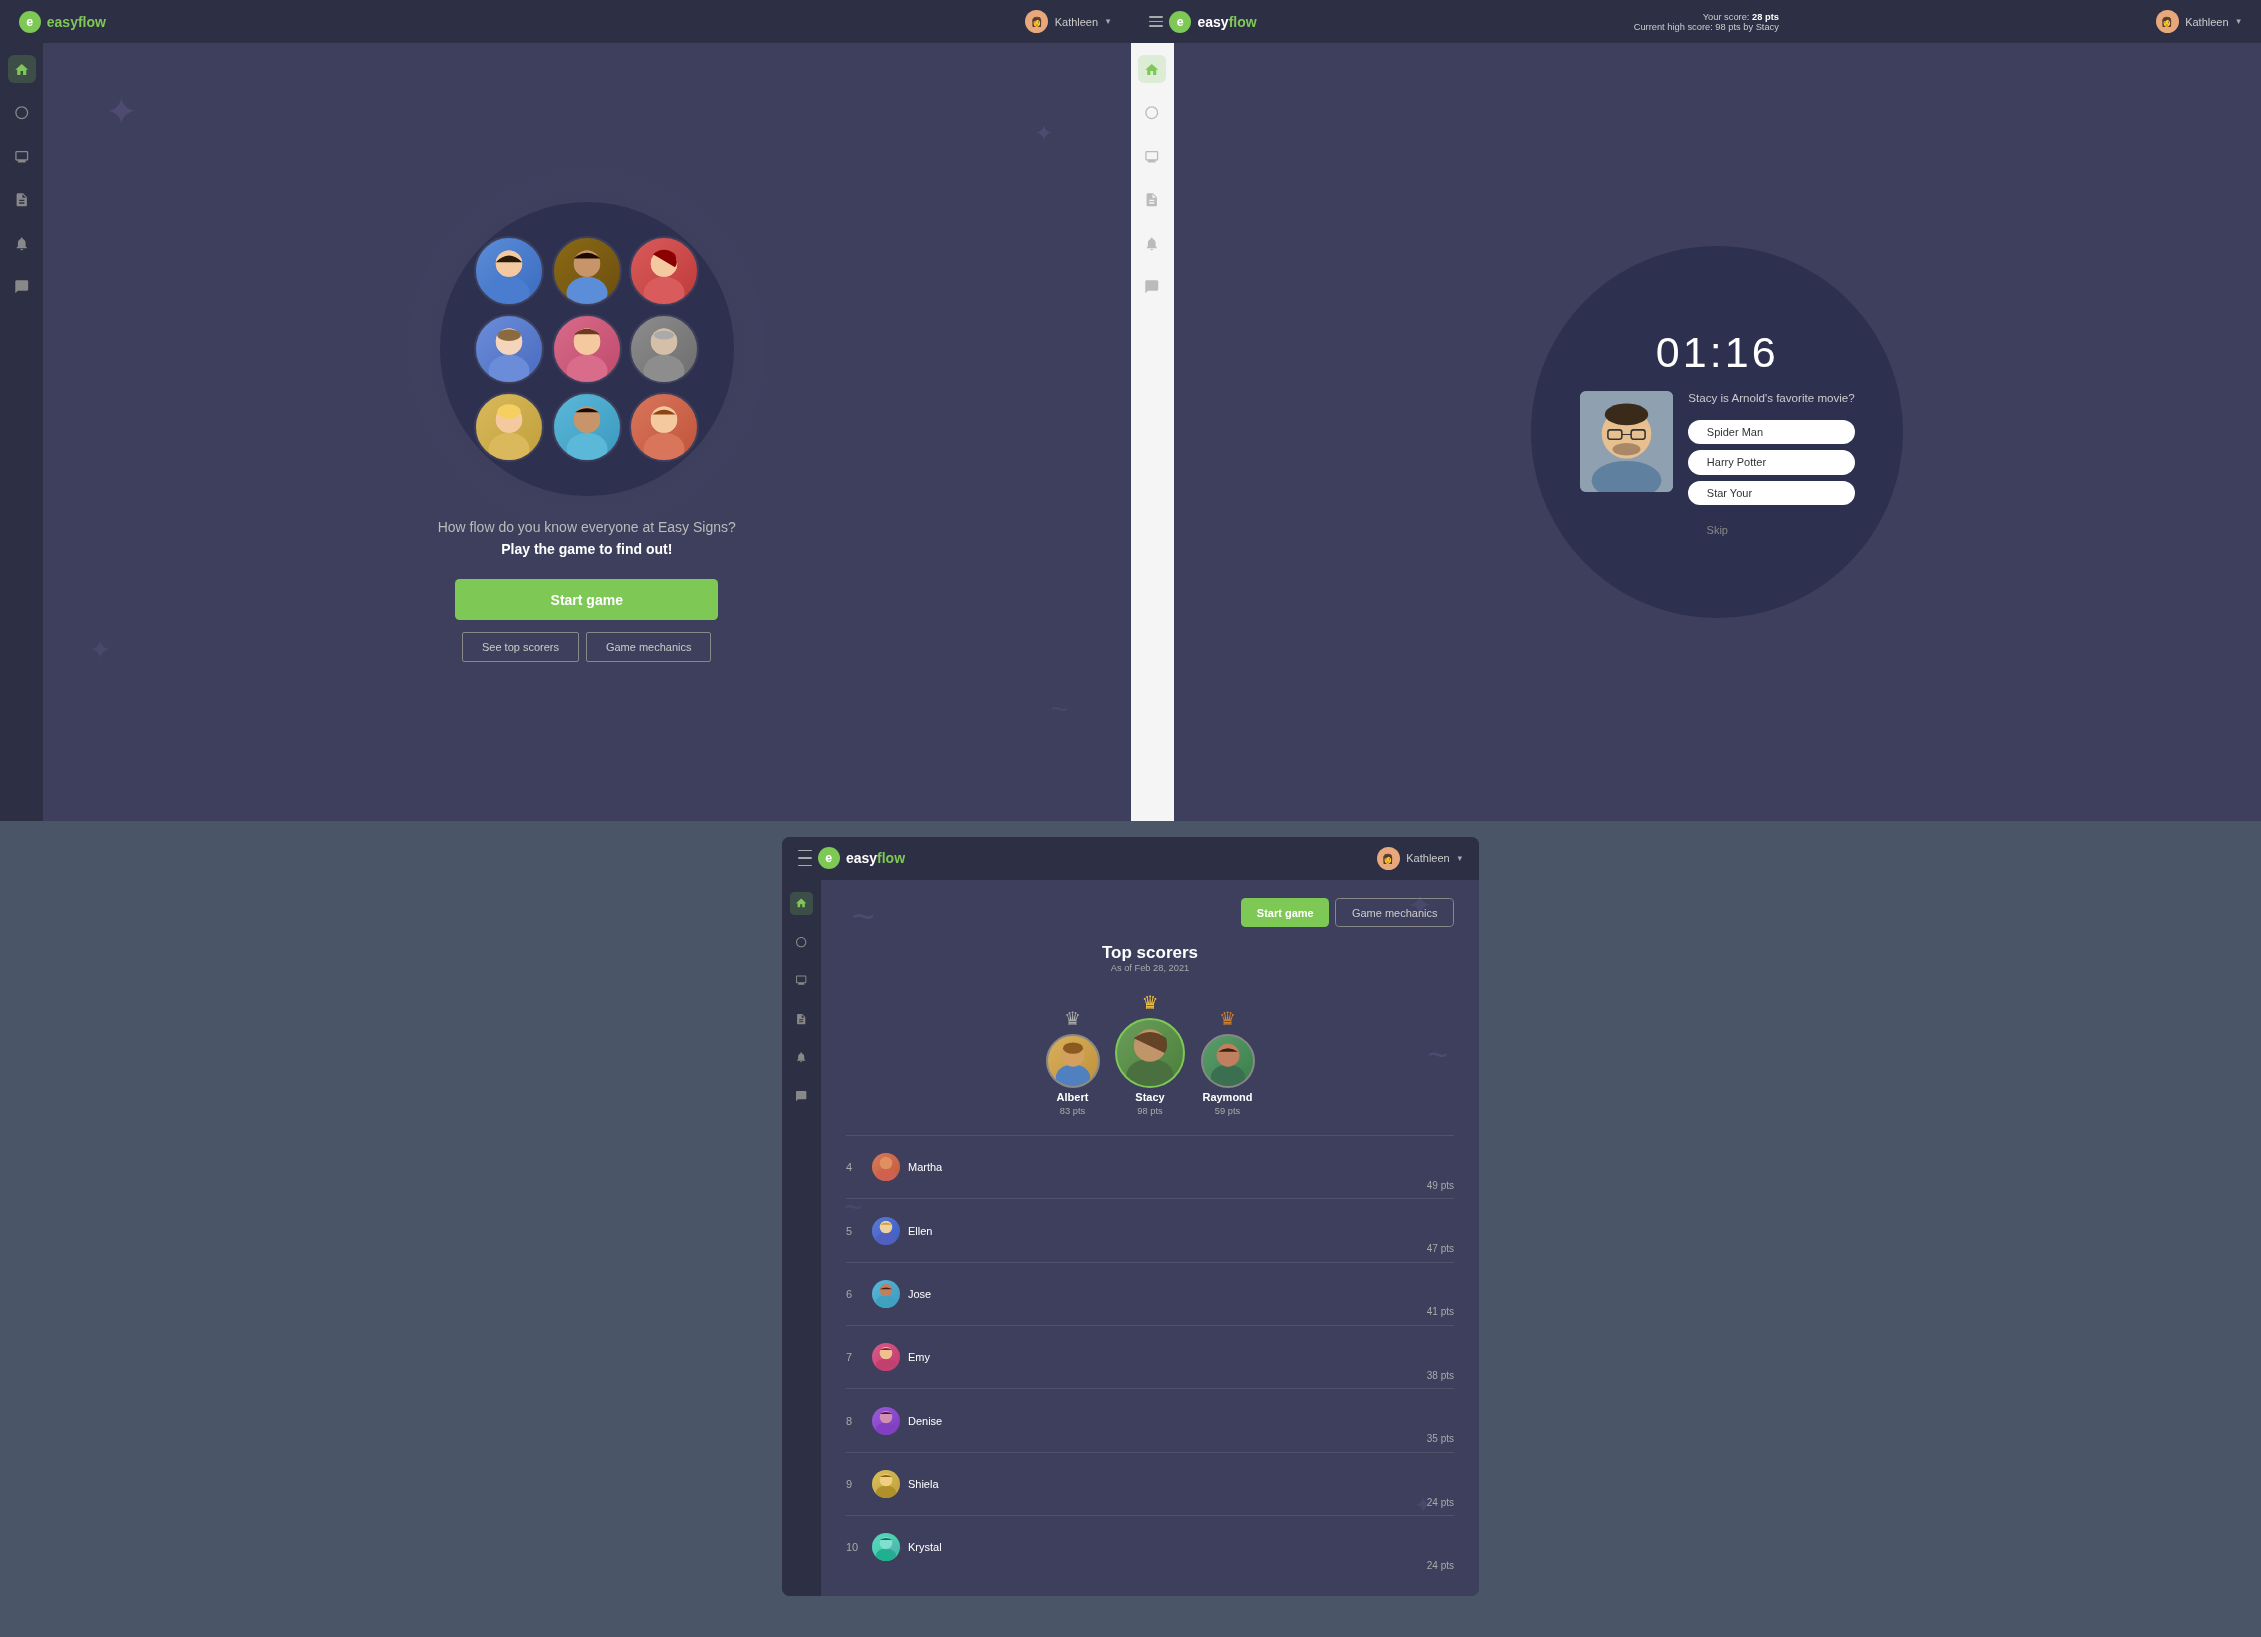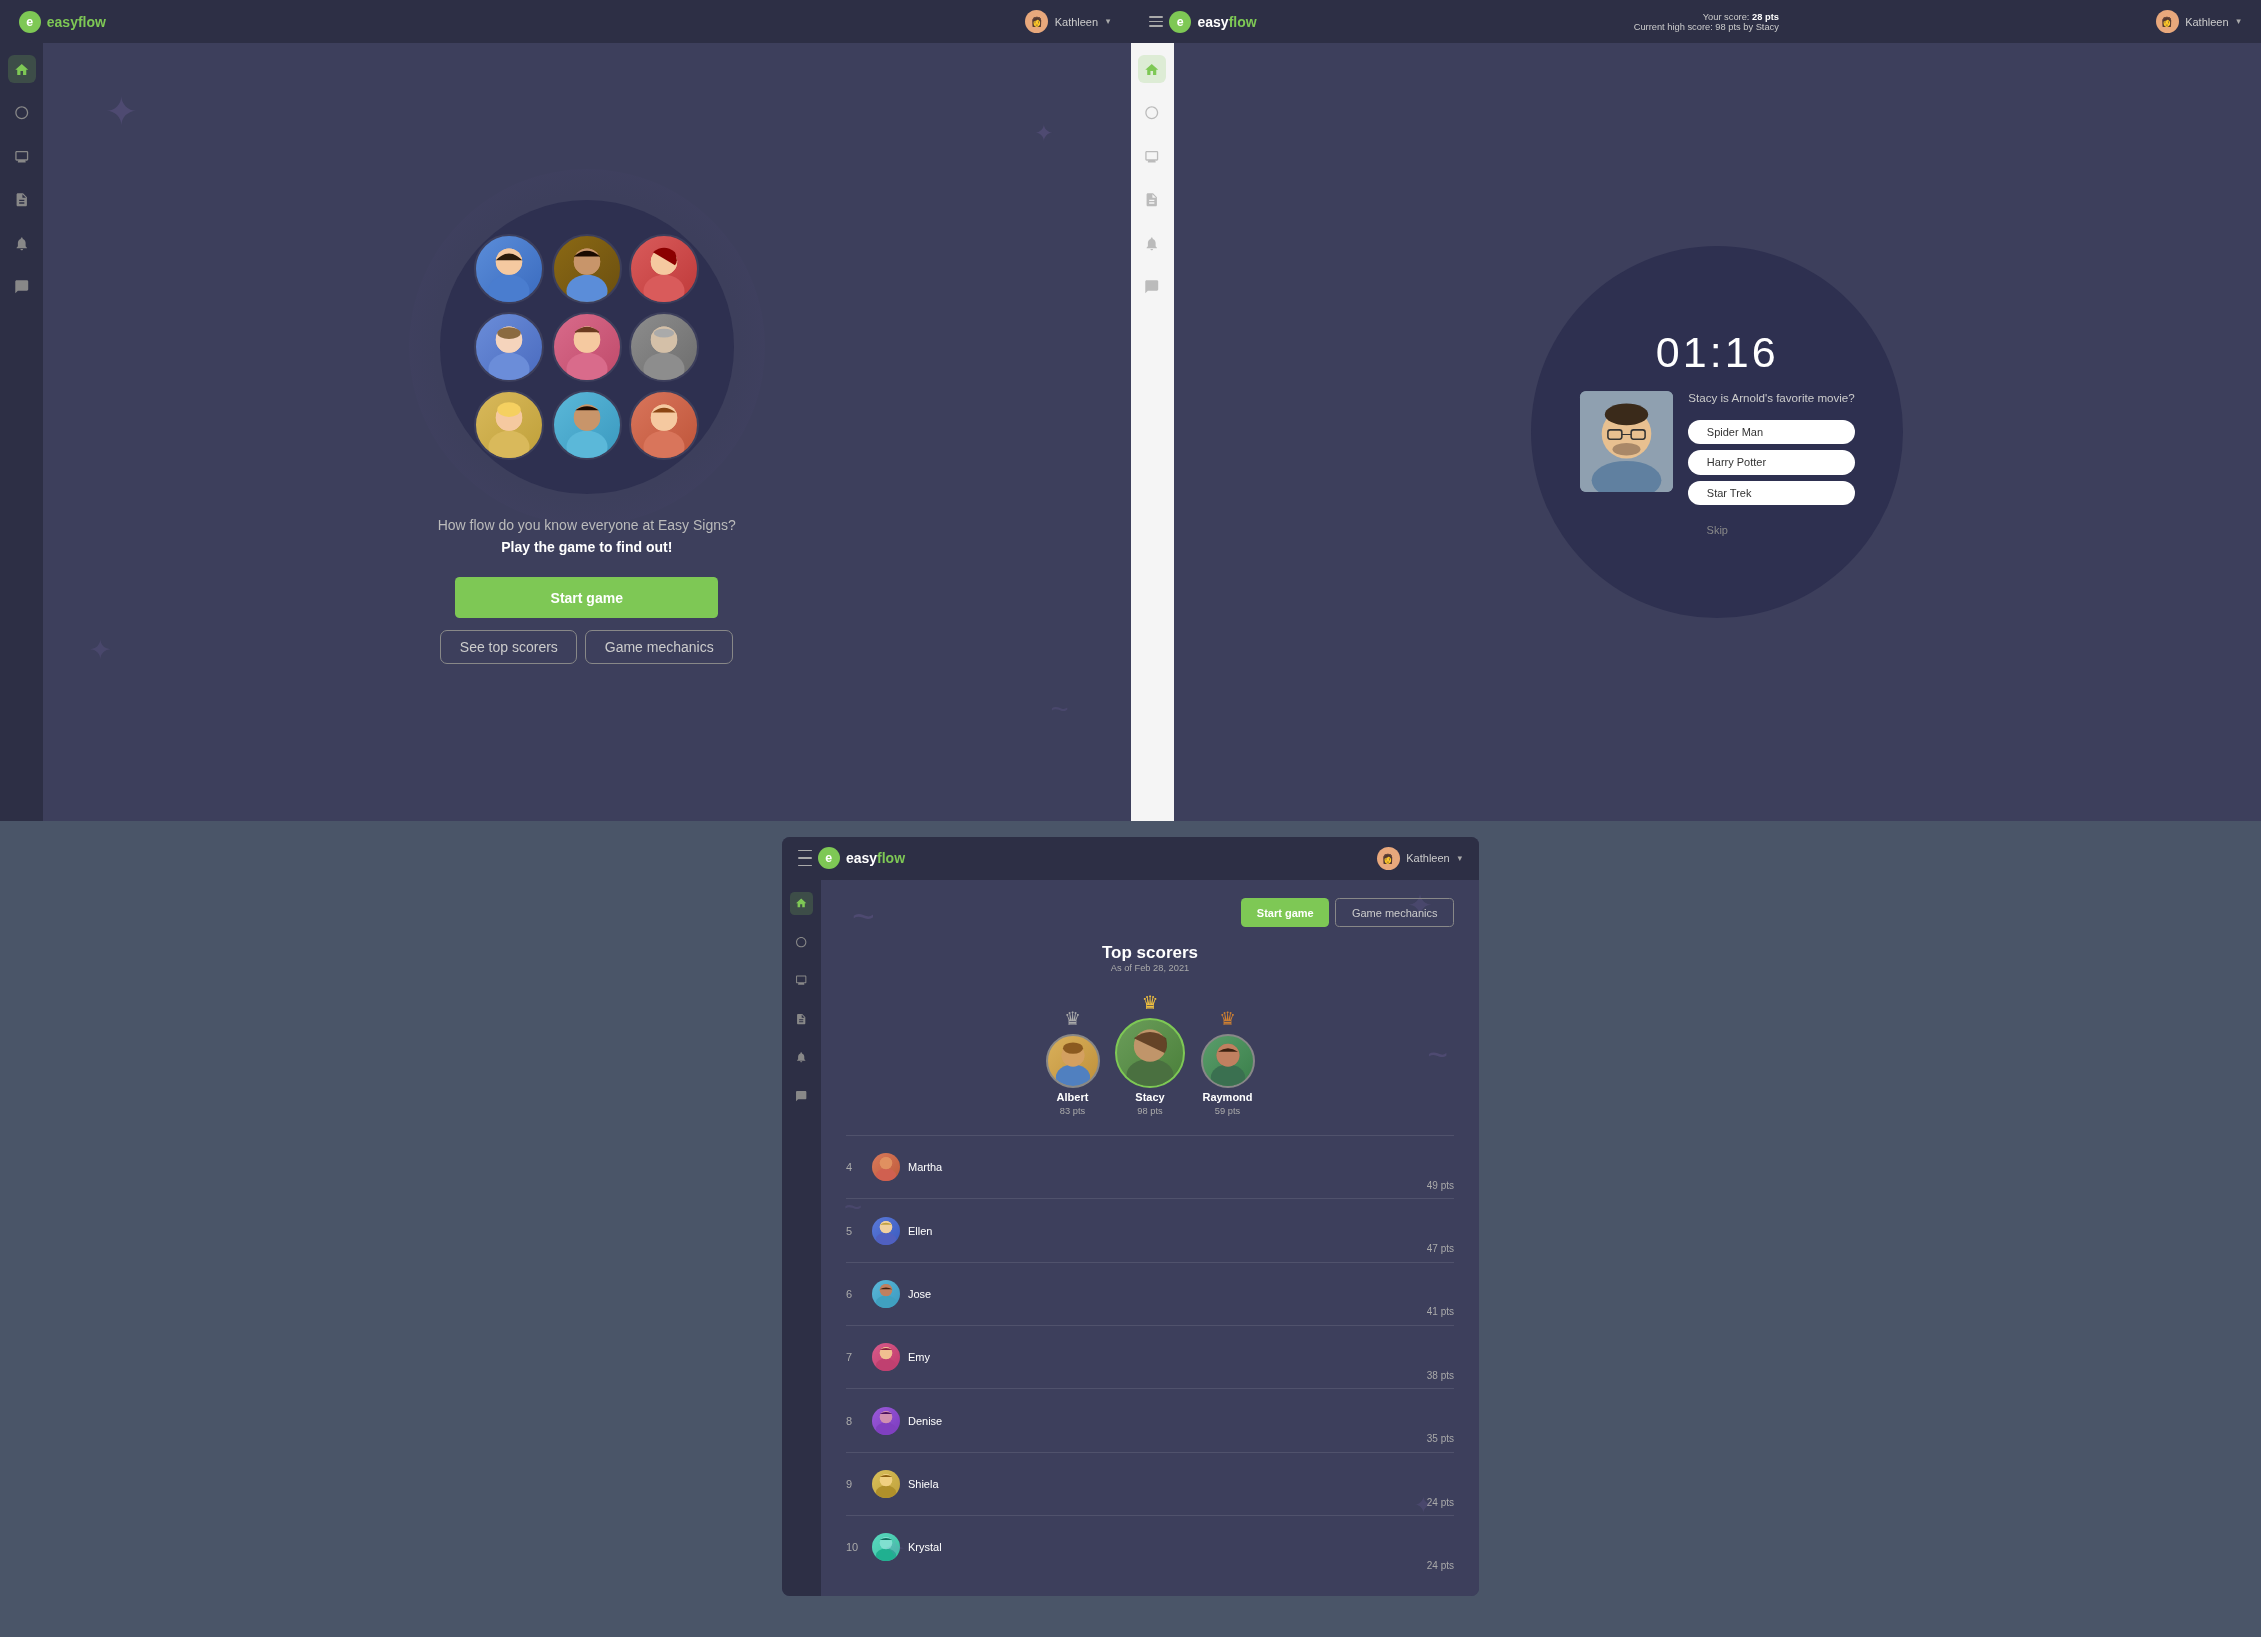--- a/index.html
+++ b/index.html
@@ -247,23 +247,23 @@
     }
 
     .btn-secondary-group {
       display: flex;
       gap: 7.7px;
     }
     .btn-outline {
       background: transparent;
       color: #ccc;
       border: 0.8px solid #888;
-      border-radius: 7px;
+      border-radius: 2px;
       padding: 7.7px 18.6px;
-      font-size: 14px;
+      font-size: 11px;
       cursor: pointer;
     }
 
     
     .game-content-2 {
       flex: 1;
       display: flex;
       flex-direction: column;
       align-items: center;
       justify-content: center;
@@ -776,21 +776,21 @@
                 <line x1="54" y1="56" x2="66" y2="56" stroke="#333" stroke-width="1.5"></line>
 
                 <ellipse cx="60" cy="75" rx="18" ry="8" fill="#6a5040" opacity="0.5"></ellipse>
               </svg>
             </div>
 
             <div class="question-options">
               <p class="question-label">Stacy is Arnold's favorite movie?</p>
               <button class="option-btn">Spider Man</button>
               <button class="option-btn">Harry Potter</button>
-              <button class="option-btn">Star Trek</button>
+              <button class="option-btn">Star Your</button>
             </div>
           </div>
 
           <button class="skip-btn">Skip</button>
         </div>
       </div>
     </div>
   </div>
 </div>
 

